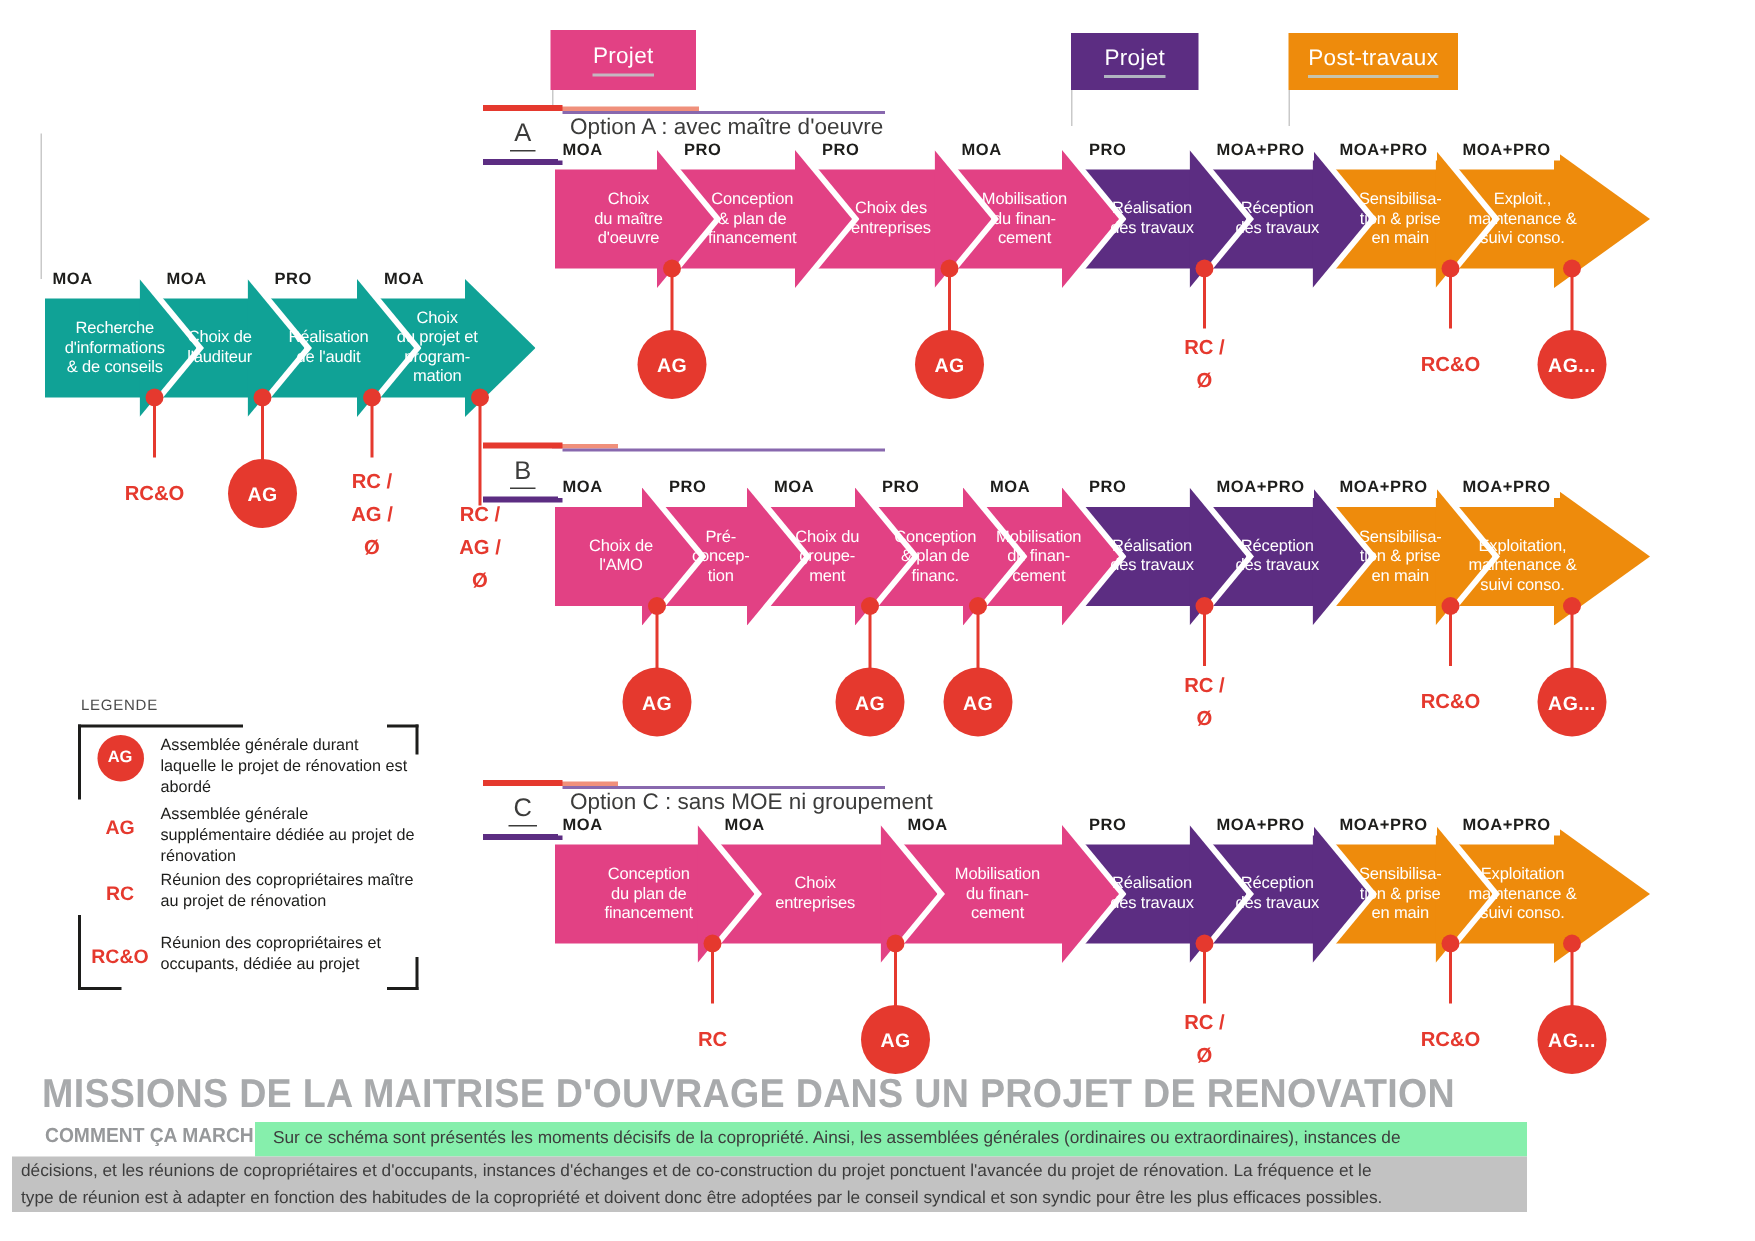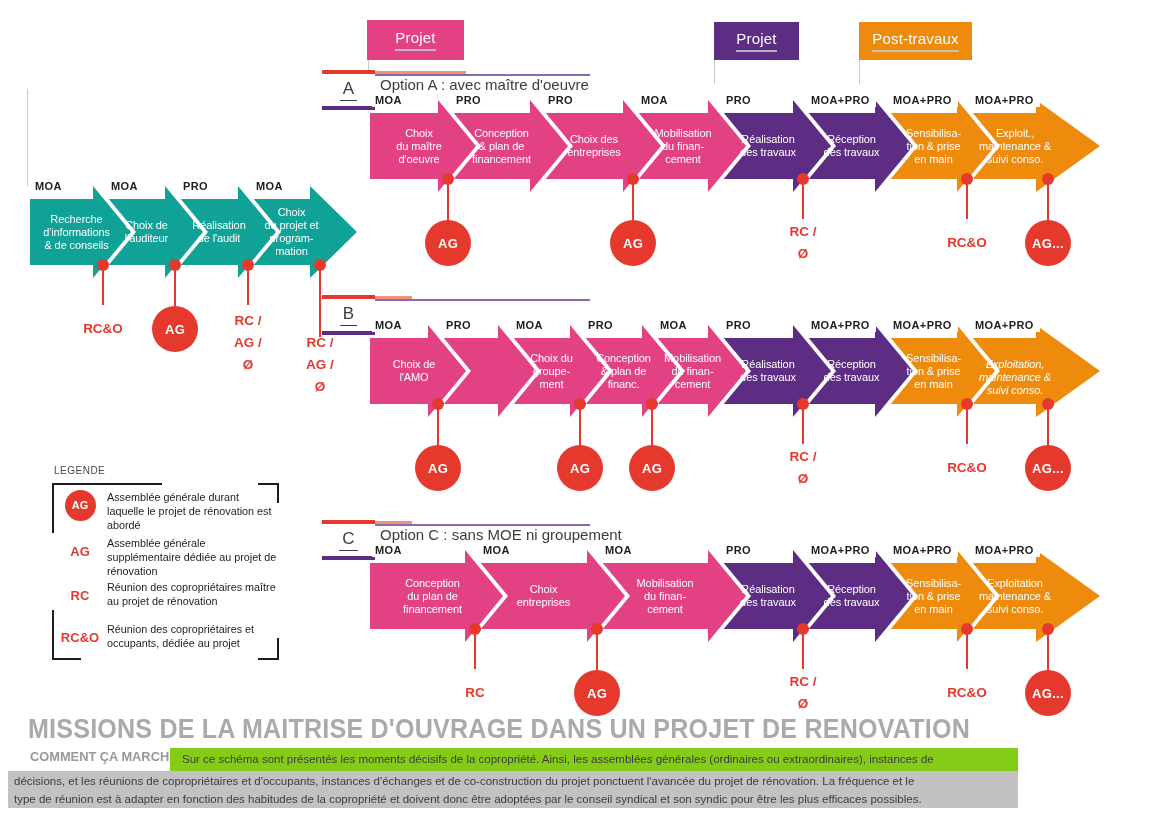--- a/index.html
+++ b/index.html
@@ -32,21 +32,21 @@
   .lg-corner{position:absolute;border:0 solid #1d1d1b;}
   .lg-item-icon{position:absolute;display:flex;align-items:center;justify-content:center;}
   .lg-item-text{position:absolute;font-size:10.8px;line-height:14px;color:#1d1d1b;}
   .lg-circle{width:31px;height:31px;border-radius:50%;display:flex;align-items:center;justify-content:center;
              color:#fff;font-weight:bold;font-size:11px;}
   .lg-sym{font-weight:bold;font-size:13px;}
   .f-title{position:absolute;left:28px;top:714px;font-size:27px;font-weight:bold;color:#a8aaac;
            transform:scaleX(.93);transform-origin:left top;white-space:nowrap;letter-spacing:.2px;}
   .f-kicker{position:absolute;left:30px;top:749px;font-size:13.5px;font-weight:bold;color:#96989a;
             transform:scaleX(.95);transform-origin:left top;white-space:nowrap;}
-  .f-l1{position:absolute;left:170px;top:748px;width:848px;height:23px;background:#84cc16;
+  .f-l1{position:absolute;left:170px;top:748px;width:848px;height:23px;background:#86efac;
         font-size:11.5px;color:#3d3d3d;line-height:23px;padding-left:12px;box-sizing:border-box;white-space:nowrap;overflow:hidden;}
   .f-l23{position:absolute;left:8px;top:771px;width:1010px;height:37px;background:#c2c2c2;
          font-size:11.5px;color:#3d3d3d;line-height:18px;padding:1px 0 0 6px;box-sizing:border-box;}
   .f-l23 div{white-space:nowrap;overflow:hidden;}
 </style>
 </head>
 <body>
 
 <div class="canvas">
 
@@ -193,20 +193,23 @@
       <div class="opt-bar" style="left: 322px; top: 331px; width: 53px; height: 4px; background: rgb(92, 45, 130);"></div>
       <div class="a-body" style="left: 370px; top: 338px; width: 60px; height: 66px; background: rgb(226, 65, 132); z-index: 30;"></div>
       <div class="a-head" style="left: 433px; top: 325px; width: 38px; height: 92px; background: rgb(255, 255, 255); z-index: 30;"></div>
       <div class="a-head" style="left: 428px; top: 325px; width: 38px; height: 92px; background: rgb(226, 65, 132); z-index: 30;"></div>
       <div class="a-text" style="left: 370px; top: 338px; width: 88px; height: 66px; z-index: 31;">Choix de
 l'AMO</div>
       <div class="role" style="left: 372px; top: 318px;">MOA</div>
       <div class="a-body" style="left: 433px; top: 338px; width: 67px; height: 66px; background: rgb(226, 65, 132); z-index: 29;"></div>
       <div class="a-head" style="left: 503px; top: 325px; width: 38px; height: 92px; background: rgb(255, 255, 255); z-index: 29;"></div>
       <div class="a-head" style="left: 498px; top: 325px; width: 38px; height: 92px; background: rgb(226, 65, 132); z-index: 29;"></div>
+      <div class="a-text" style="left: 433px; top: 338px; width: 95px; height: 66px; z-index: 30;">Pré-
+concep-
+tion</div>
       <div class="role" style="left: 443px; top: 318px;">PRO</div>
       <div class="a-body" style="left: 503px; top: 338px; width: 69px; height: 66px; background: rgb(226, 65, 132); z-index: 28;"></div>
       <div class="a-head" style="left: 575px; top: 325px; width: 38px; height: 92px; background: rgb(255, 255, 255); z-index: 28;"></div>
       <div class="a-head" style="left: 570px; top: 325px; width: 38px; height: 92px; background: rgb(226, 65, 132); z-index: 28;"></div>
       <div class="a-text" style="left: 503px; top: 338px; width: 97px; height: 66px; z-index: 29;">Choix du
 groupe-
 ment</div>
       <div class="role" style="left: 513px; top: 318px;">MOA</div>
       <div class="a-body" style="left: 575px; top: 338px; width: 69px; height: 66px; background: rgb(226, 65, 132); z-index: 27;"></div>
       <div class="a-head" style="left: 647px; top: 325px; width: 38px; height: 92px; background: rgb(255, 255, 255); z-index: 27;"></div>
@@ -236,21 +239,21 @@
       <div class="role" style="left: 808px; top: 318px;">MOA+PRO</div>
       <div class="a-body" style="left: 880px; top: 338px; width: 79px; height: 66px; background: rgb(238, 139, 12); z-index: 23;"></div>
       <div class="a-head" style="left: 962px; top: 325px; width: 38px; height: 92px; background: rgb(255, 255, 255); z-index: 23;"></div>
       <div class="a-head" style="left: 957px; top: 325px; width: 38px; height: 92px; background: rgb(238, 139, 12); z-index: 23;"></div>
       <div class="a-text" style="left: 880px; top: 338px; width: 107px; height: 66px; z-index: 24;">Sensibilisa-
 tion &amp; prise
 en main</div>
       <div class="role" style="left: 890px; top: 318px;">MOA+PRO</div>
       <div class="a-body" style="left: 962px; top: 338px; width: 76px; height: 66px; background: rgb(238, 139, 12); z-index: 22;"></div>
       <div class="a-head" style="left: 1036px; top: 325px; width: 64px; height: 92px; background: rgb(238, 139, 12); z-index: 22;"></div>
-      <div class="a-text" style="left: 962px; top: 338px; width: 106px; height: 78px; z-index: 23; font-style: italic;">Exploitation,
+      <div class="a-text" style="left: 962px; top: 338px; width: 106px; height: 78px; z-index: 23;">Exploitation,
 maintenance &amp;
 suivi conso.</div>
       <div class="role" style="left: 972px; top: 318px;">MOA+PRO</div>
       <div class="mk-dot" style="left: 432px; top: 398px; background: rgb(229, 57, 46);"></div>
       <div class="mk-line" style="left: 437px; top: 404px; height: 44px; background: rgb(229, 57, 46);"></div>
       <div class="mk-circle" style="left: 415px; top: 445px; width: 46px; height: 46px; background: rgb(229, 57, 46);">AG</div>
       <div class="mk-dot" style="left: 574px; top: 398px; background: rgb(229, 57, 46);"></div>
       <div class="mk-line" style="left: 579px; top: 404px; height: 44px; background: rgb(229, 57, 46);"></div>
       <div class="mk-circle" style="left: 557px; top: 445px; width: 46px; height: 46px; background: rgb(229, 57, 46);">AG</div>
       <div class="mk-dot" style="left: 646px; top: 398px; background: rgb(229, 57, 46);"></div>

